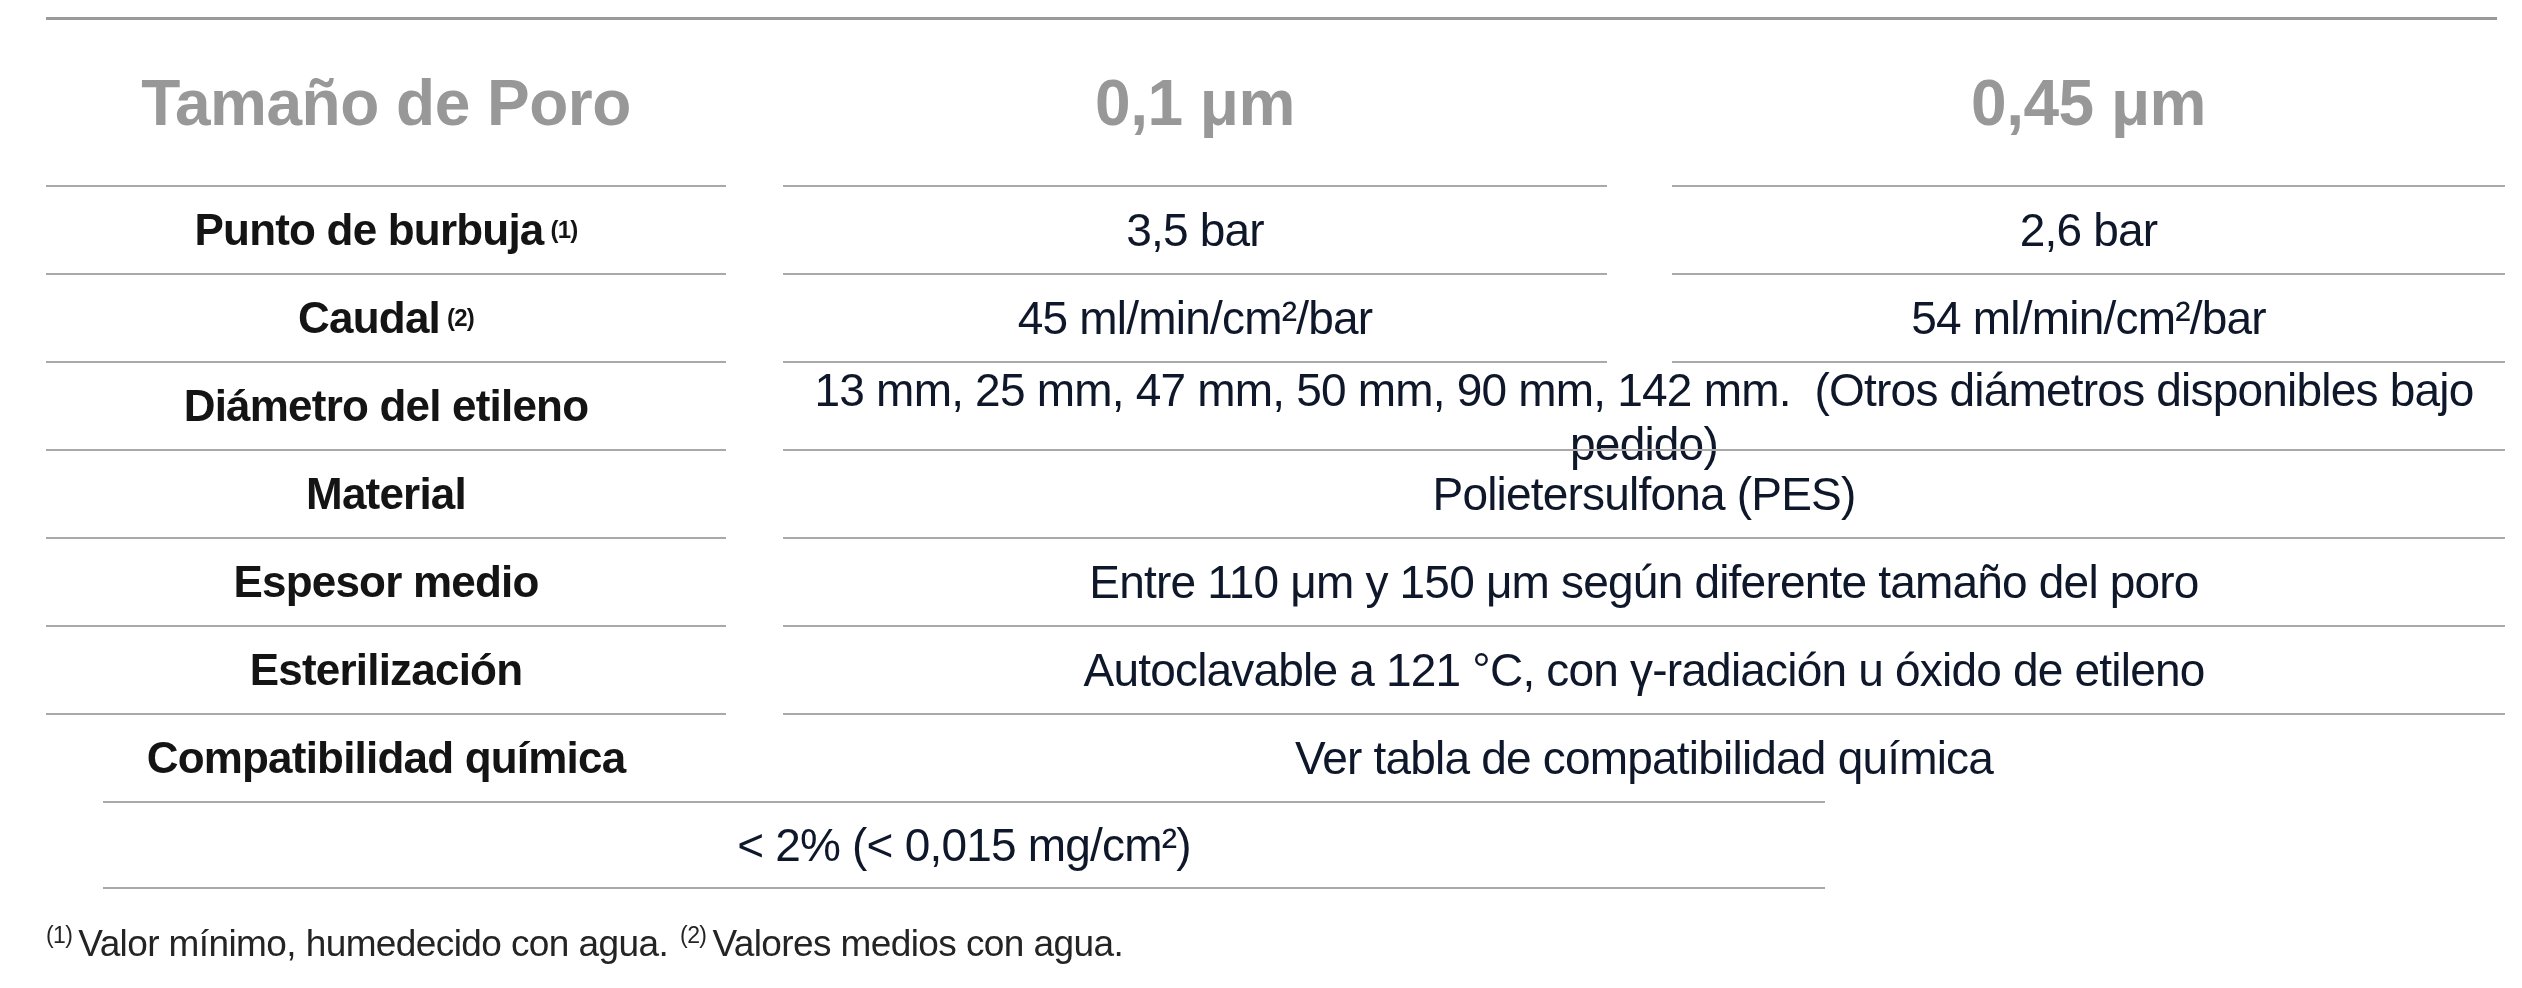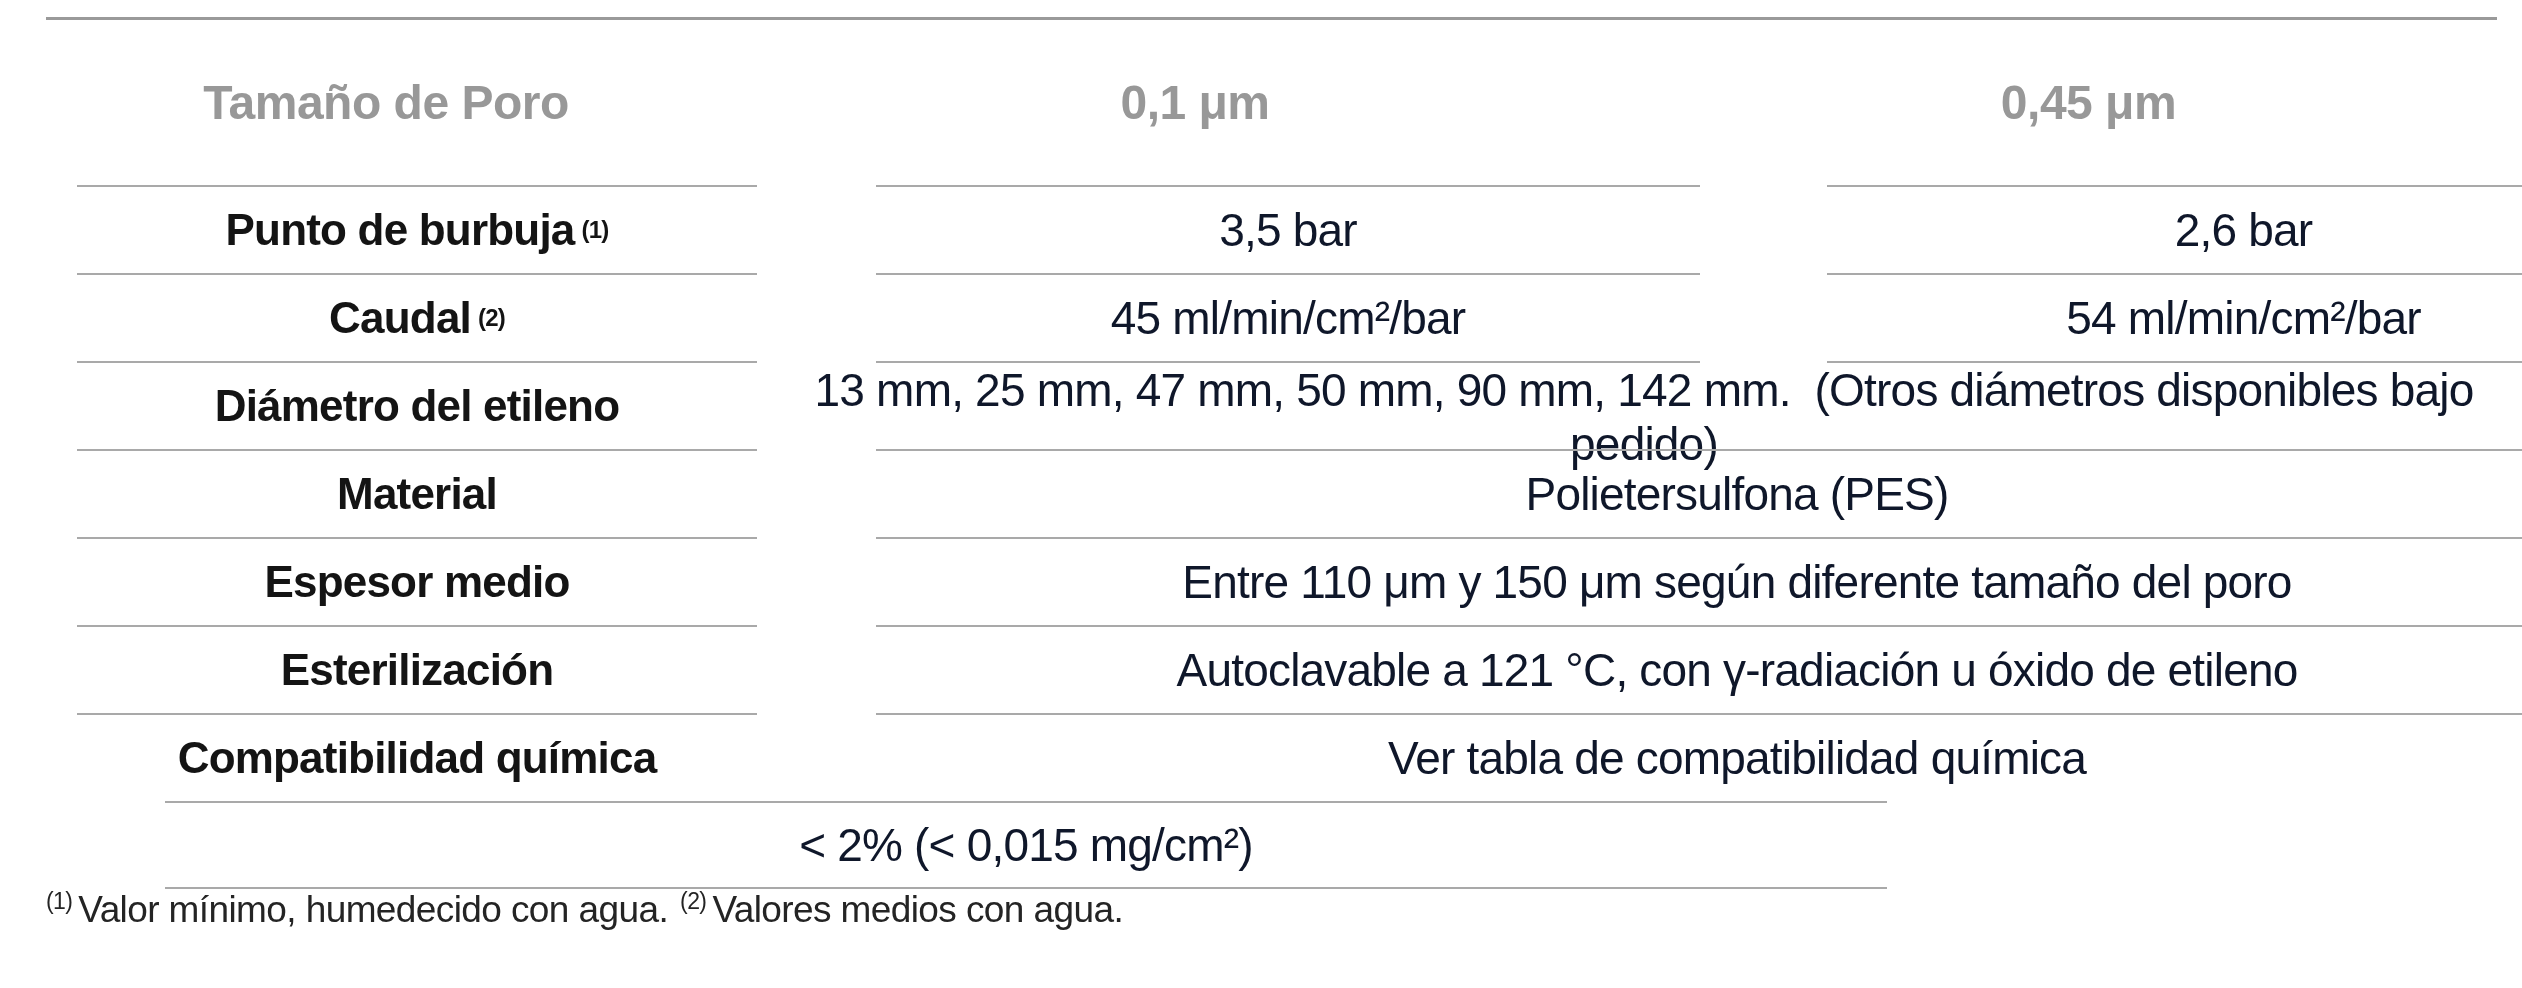--- a/index.html
+++ b/index.html
@@ -19,40 +19,39 @@
     background: #9a9a9a;
   }
   .header-row {
     display: flex;
     height: 165px;
   }
   .row {
     position: relative;
     display: flex;
     height: 88px;
-    gap: 31px;
   }
   .sp  { width: 46px; flex: 0 0 auto; }
   .g1  { width: 57px; flex: 0 0 auto; }
   .g2  { width: 65px; flex: 0 0 auto; }
   .lblcol { width: 680px; flex: 0 0 auto; }
   .v1  { width: 824px;  flex: 0 0 auto; }
   .v2  { width: 833px;  flex: 0 0 auto; }
   .vspan { width: 1722px; flex: 0 0 auto; }
   .cell {
     box-sizing: border-box;
     display: flex;
     align-items: center;
     justify-content: center;
     text-align: center;
   }
   .bt { border-top: 2px solid #a9a9a9; }
   .bb { border-bottom: 2px solid #a9a9a9; }
   .hdr {
-    font-size: 48px;
+    font-size: 64px;
     font-weight: 600;
     color: #989898;
     letter-spacing: -0.5px;
   }
   .lbl {
     font-size: 44px;
     font-weight: 700;
     color: #141414;
     letter-spacing: -0.8px;
   }
@@ -72,20 +71,21 @@
   }
   .supx {
     font-size: 24px;
     vertical-align: super;
     line-height: 0;
     margin-left: 7px;
   }
   .footnote {
     box-sizing: border-box;
     margin-left: 46px;
+    padding-top: 34px;
     font-size: 37px;
     letter-spacing: -0.6px;
     color: #242424;
   }
   .fsup {
     font-size: 23px;
     vertical-align: super;
     line-height: 0;
   }
   .fsep { display: inline-block; width: 12px; }

